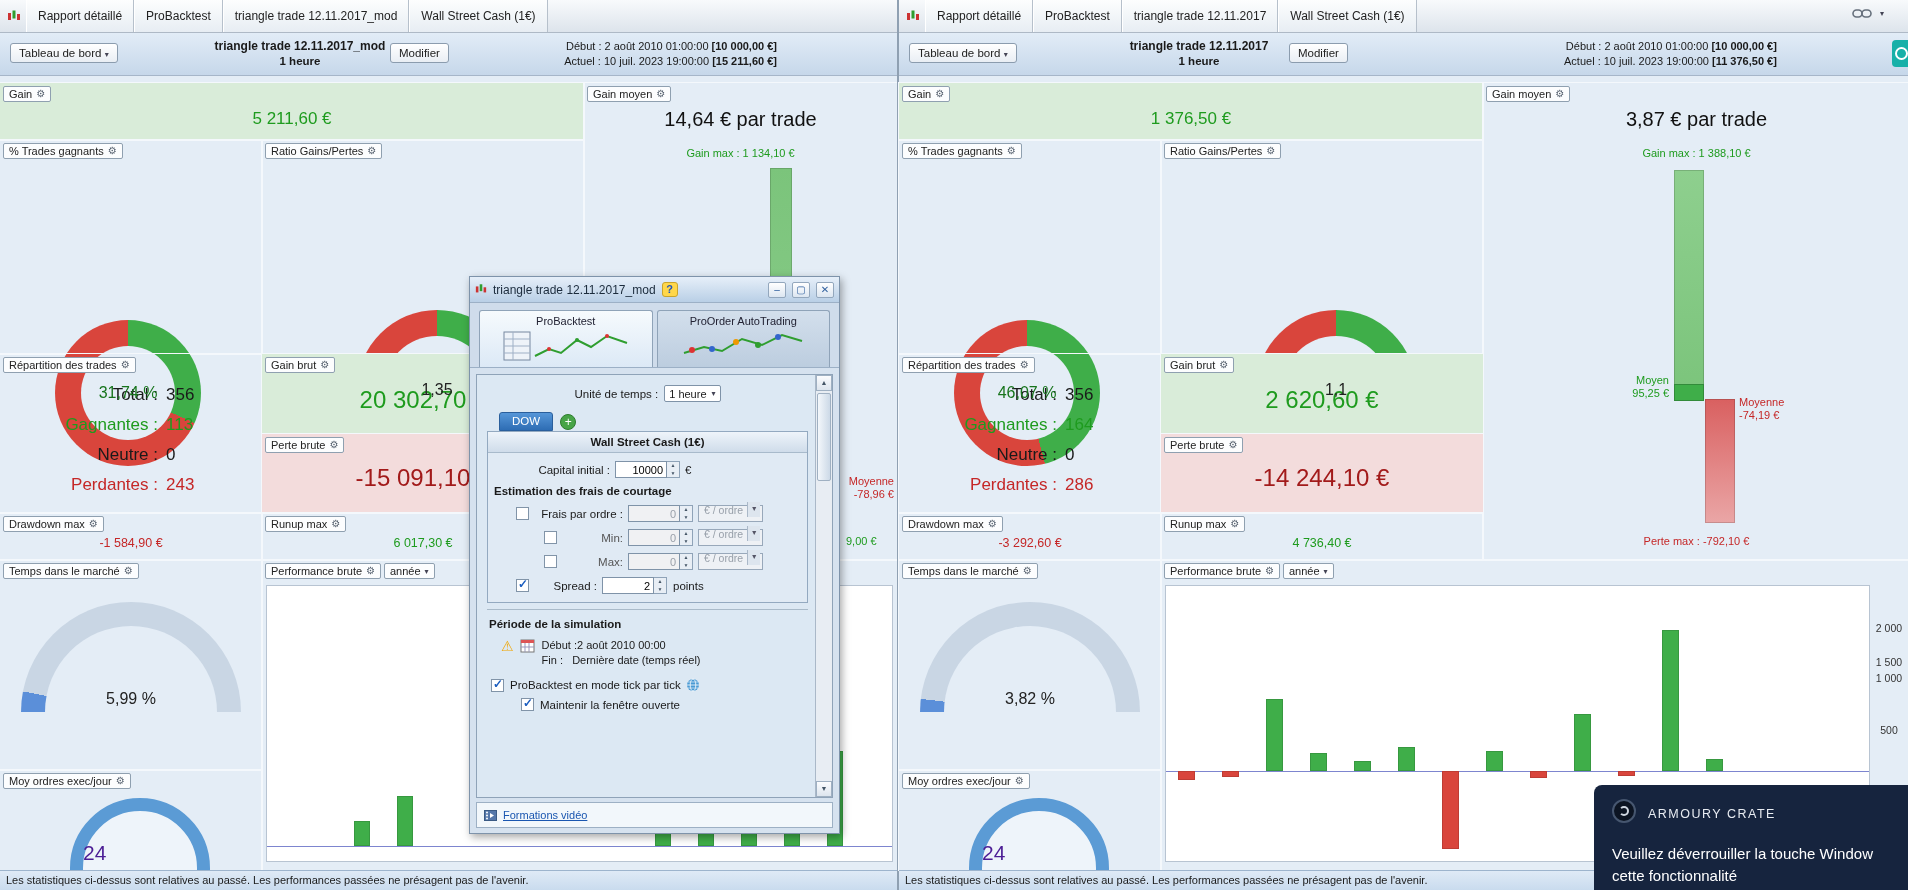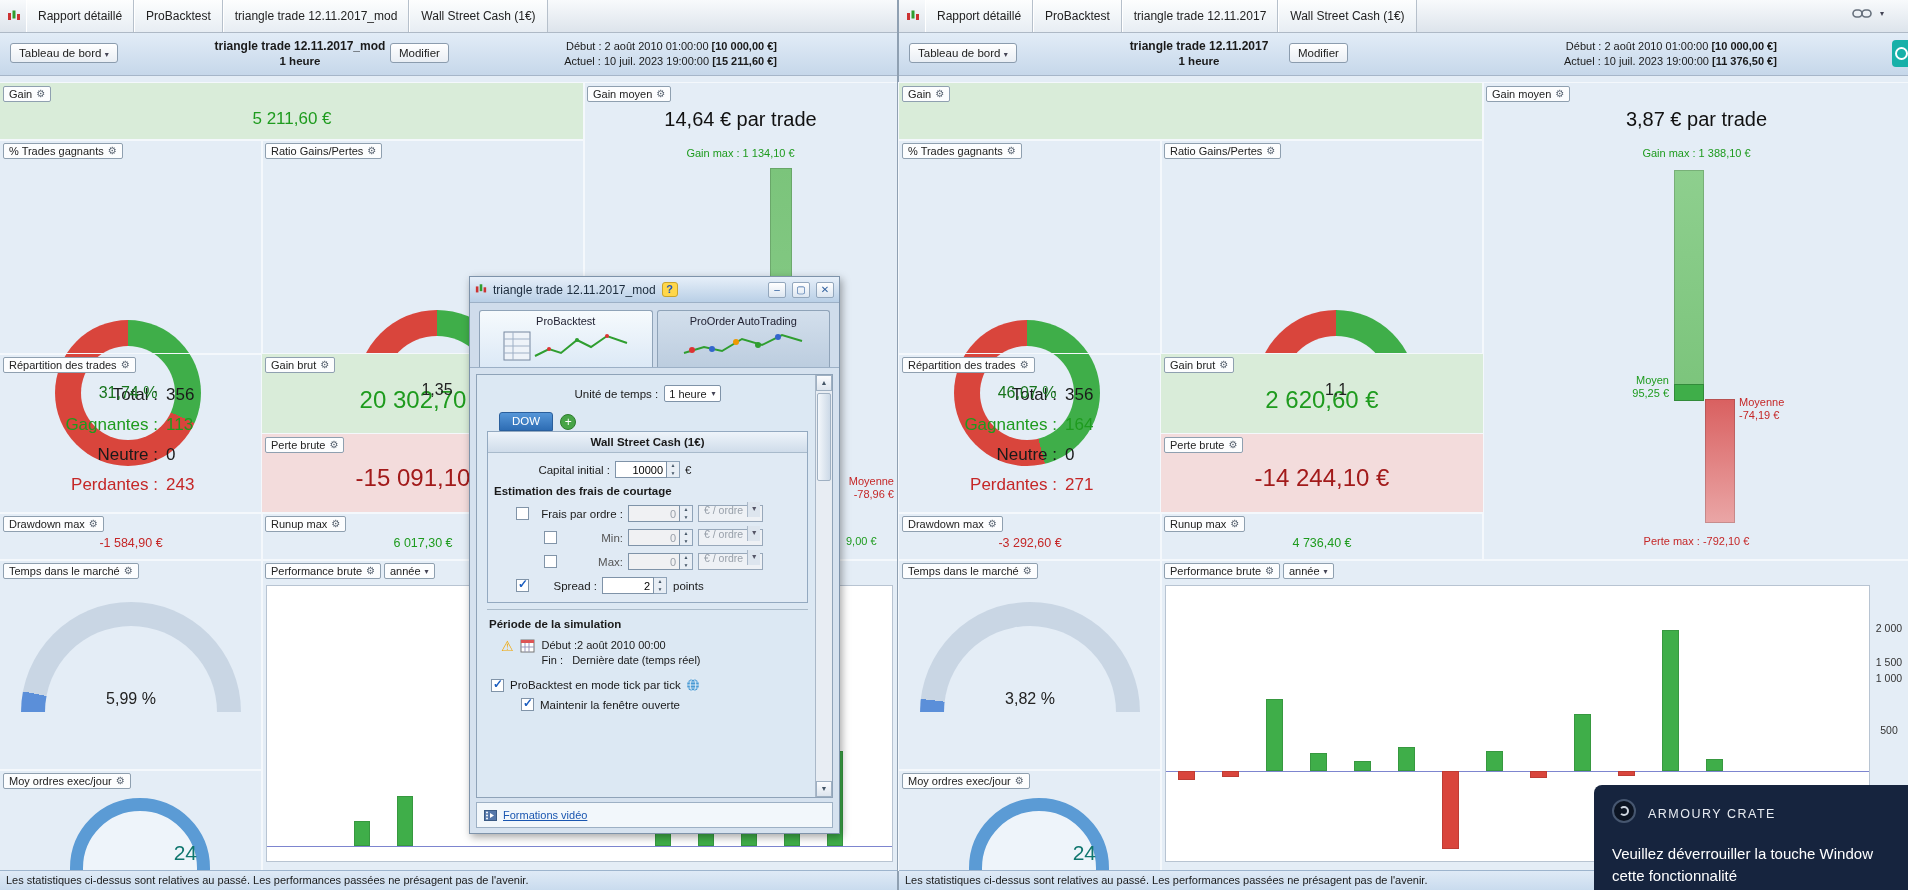--- a/index.html
+++ b/index.html
@@ -42,21 +42,21 @@
   .gauge{position:absolute; width:220px; height:112px; overflow:hidden;}
   .gauge .ring{position:absolute; width:220px; height:220px; border-radius:50%;}
   .gauge .ring::after{content:""; position:absolute; inset:24px; border-radius:50%; background:#e4edf6;}
   .gauge .gval{position:absolute; left:0; right:0; top:88px; text-align:center; font-size:16px; color:#222; z-index:2;}
   .plot{position:absolute; background:#fff; border:1px solid #b8c4d2;}
   .zeroline{position:absolute; left:0; right:0; height:1px; background:#7d85cf;}
   .bar{position:absolute; background:var(--donut-green); box-shadow:inset 0 0 0 1px rgba(0,0,0,.12);}
   .bar.neg{background:var(--donut-red);}
   .ylab{position:absolute; width:34px; text-align:center; font-size:10.5px; color:#333;}
   .ringgauge{position:absolute; width:140px; height:140px; border-radius:50%; border:13px solid #5b9bd5; background:#eef4fa;}
-  .ringgauge .num{position:absolute; left:0; right:0; top:30px; text-align:right; font-size:21px; color:#0f766e;}
+  .ringgauge .num{position:absolute; left:0; right:0; top:30px; text-align:left; font-size:21px; color:#4c1d95;}
   .statusbar{position:absolute; bottom:0; left:0; right:0; height:20px; background:linear-gradient(#dfeaf6,#c9dbee); border-top:1px solid #9db4cd; font-size:11px; line-height:19px; padding-left:6px; z-index:20; white-space:nowrap; overflow:hidden;}
   .smallsel{display:inline-flex; align-items:center; gap:5px; background:#fff; border:1px solid #7f93a8; border-radius:2px; padding:0 4px; font-size:11px; height:17px;}
   .vbar-label{position:absolute; font-size:11px; line-height:13px;}
   
   #dialog{position:absolute; left:469px; top:276px; width:371px; height:558px; background:#d6e2ef; border:1px solid #7e93aa; box-shadow:2px 3px 8px rgba(0,0,0,.35); z-index:50; display:flex; flex-direction:column; font-size:11.5px;}
   .dtitle{height:26px; background:linear-gradient(#e6eff9,#b9cfe6); border-bottom:1px solid #9cb0c6; display:flex; align-items:center; padding:0 5px; gap:6px;}
   .dtitle .txt{font-size:12px; color:#1b2b3c;}
   .helpicon{width:16px; height:15px; background:#ffd74a; border:1px solid #c9a42c; border-radius:3px; color:#2255bb; font-weight:bold; font-size:11px; text-align:center; line-height:13px;}
   .winbtn{width:18px; height:16px; border:1px solid #93a7bd; background:linear-gradient(#fff,#dce6f1); color:#2f5f9e; font-size:10px; line-height:14px; text-align:center; border-radius:2px;}
   .dtabs{display:flex; gap:4px; padding:7px 9px 0 9px; background:#cfdceb; border-bottom:1px solid #9cb0c6;}
@@ -312,20 +312,21 @@
         <div><span>Début :</span> <span>2 août 2010 01:00:00</span> <b>[10 000,00 €]</b></div>
         <div><span>Actuel :</span> <span>10 juil. 2023 19:00:00</span> <b>[11 376,50 €]</b></div>
       </div>
     </div>
 
     <div class="widget" style="left:0;top:83px;width:584px;height:57px;background:var(--green-bg);">
       <div class="chip">
           <span>Gain</span>
           <span class="gear">⚙</span>
         </div>
+      <div class="bigval g" style="top:26px;font-size:17px;">1 376,50 €</div>
     </div>
 
     <div class="widget" style="left:584px;top:83px;width:427px;height:477px;">
       <div class="chip">
           <span>Gain moyen</span>
           <span class="gear">⚙</span>
         </div>
       <div class="bigval" style="top:25px;font-size:20px;color:#111;">3,87 € par trade</div>
       <div class="bigval g" style="top:64px;font-size:11px;">Gain max : 1 388,10 €</div>
       <div style="position:absolute;left:191px;top:87px;width:30px;height:230px;background:linear-gradient(#8ecf8e,#7bc47b);box-shadow:inset 0 0 0 1px rgba(0,0,0,.15);"></div>
@@ -375,21 +376,21 @@
         <div class="row g">
             <span class="lab">Gagnantes :</span>
             <span class="val">164</span>
           </div>
         <div class="row">
             <span class="lab">Neutre :</span>
             <span class="val">0</span>
           </div>
         <div class="row r">
             <span class="lab">Perdantes :</span>
-            <span class="val">271</span>
+            <span class="val">286</span>
           </div>
       </div>
     </div>
 
     <div class="widget" style="left:262px;top:354px;width:322px;height:80px;background:var(--green-bg);">
       <div class="chip">
           <span>Gain brut</span>
           <span class="gear">⚙</span>
         </div>
       <div class="bigval g" style="top:32px;font-size:24px;">2 620,60 €</div>

